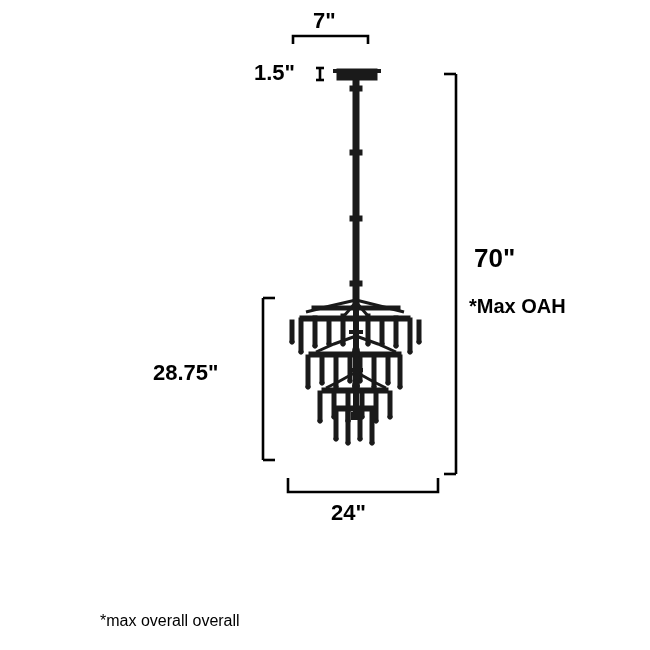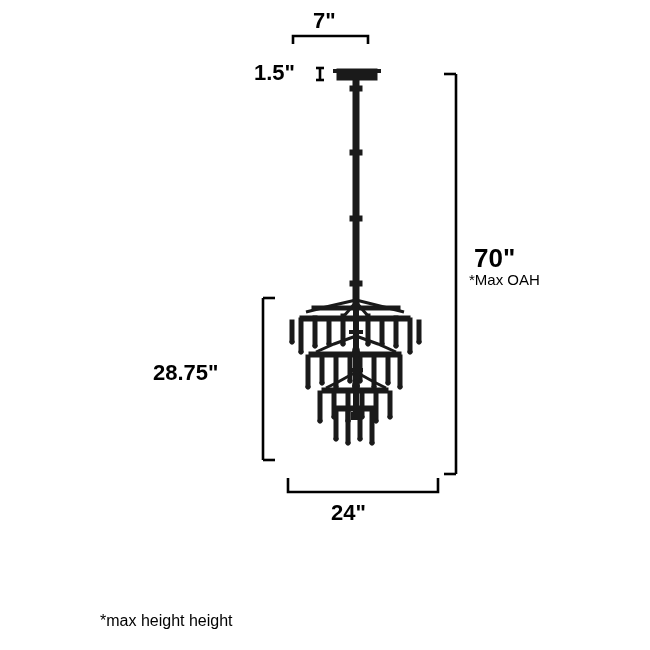--- a/index.html
+++ b/index.html
@@ -45,23 +45,23 @@
     top: 62px;
     font-size: 22px;
   }
   .lbl-70 {
     left: 474px;
     top: 245px;
     font-size: 26px;
   }
   .lbl-maxoah {
     left: 469px;
-    top: 272px;
-    font-size: 15px;
-    font-weight: normal;
+    top: 296px;
+    font-size: 20px;
+    font-weight: bold;
   }
   .lbl-2875 {
     left: 153px;
     top: 362px;
     font-size: 22px;
   }
   .lbl-24 {
     left: 331px;
     top: 502px;
     font-size: 22px;
@@ -241,15 +241,15 @@
   <div class="dim-label lbl-15">1.5"</div>
 
   <div class="dim-label lbl-70">70"</div>
 
   <div class="dim-label lbl-maxoah">*Max OAH</div>
 
   <div class="dim-label lbl-2875">28.75"</div>
 
   <div class="dim-label lbl-24">24"</div>
 
-  <div class="footnote">*max height height</div>
+  <div class="footnote">*max overall overall</div>
 
 </div>
 
 </body></html>

